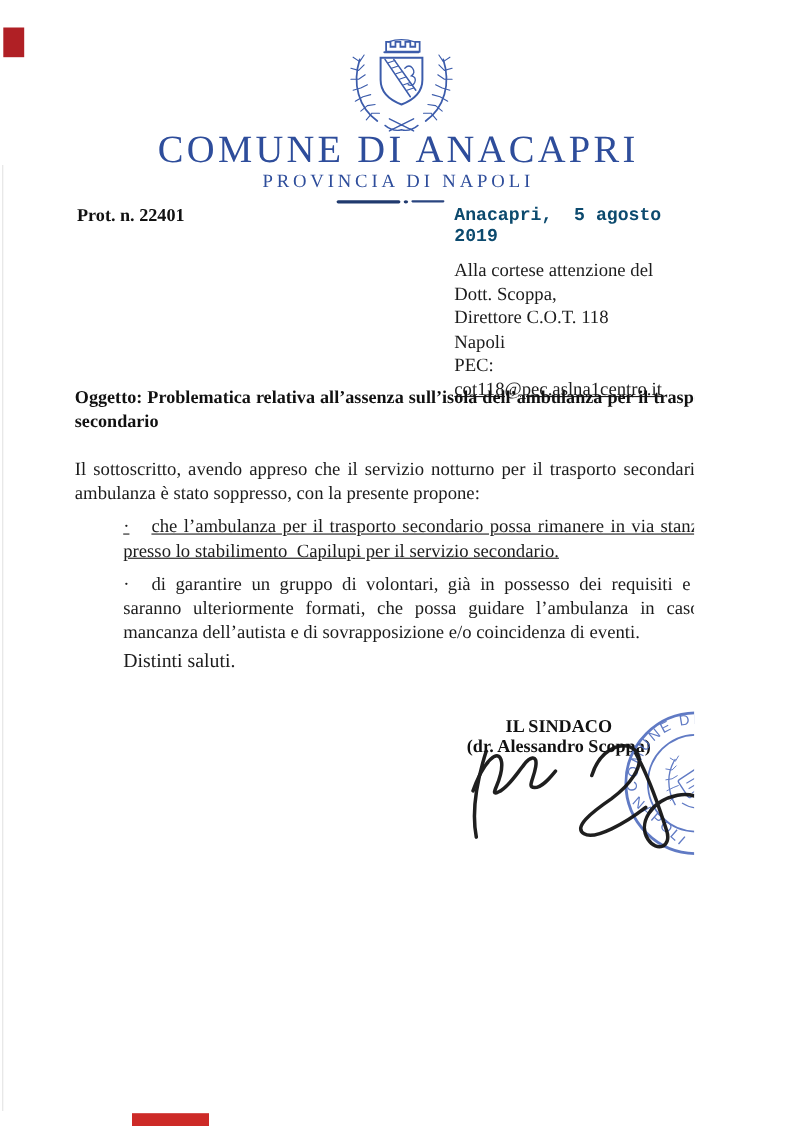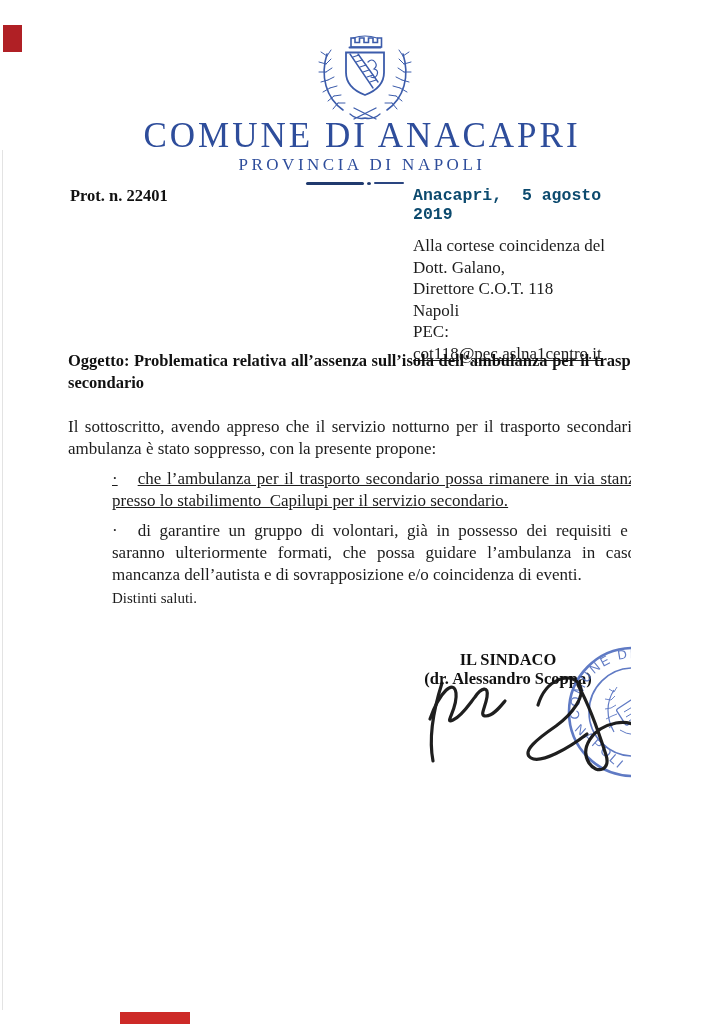--- a/index.html
+++ b/index.html
@@ -25,21 +25,21 @@
   .recipient{position:absolute;left:413px;top:235px;font-size:17px;line-height:21.5px;color:#1c1c1c;}
   .pec-link{text-decoration:underline;color:#1c1c1c;}
   
   .subject{position:absolute;left:68px;top:350px;width:592px;margin:0;font-weight:bold;
            font-size:16.5px;line-height:22px;text-align:justify;color:#111;}
   .para{position:absolute;margin:0;font-size:17px;line-height:22px;text-align:justify;color:#1c1c1c;}
   .intro{left:68px;top:416px;width:592px;}
   .bullet1{left:112px;top:468px;width:548px;text-decoration:underline;}
   .bullet2{left:112px;top:520px;width:548px;}
   .bullet-char{padding-right:20px;}
-  .closing{position:absolute;left:112px;top:590px;margin:0;font-size:15px;color:#1c1c1c;}
+  .closing{position:absolute;left:112px;top:590px;margin:0;font-size:18px;color:#1c1c1c;}
   
   .sign-block{position:absolute;left:398px;top:650px;width:172px;text-align:center;
               font-weight:bold;font-size:16.5px;line-height:19px;color:#111;margin-left:24px;}
   .stamp{position:absolute;left:558px;top:640px;width:150px;height:150px;}
   .signature{position:absolute;left:420px;top:663px;width:250px;height:120px;z-index:3;}
   svg text{font-family:"Liberation Sans", sans-serif;}
 </style>
 </head>
 <body>
 
@@ -79,21 +79,21 @@
   <div class="divider">
     <span class="seg1"></span>
     <span class="dot"></span>
     <span class="seg2"></span>
   </div>
 
   <div class="prot">Prot. n. 22401</div>
   <div class="placedate">Anacapri,&nbsp; 5 agosto 2019</div>
 
   <div class="recipient">
-    <div>Alla cortese coincidenza del Dott. Galano,</div>
+    <div>Alla cortese attenzione del Dott. Scoppa,</div>
     <div>Direttore C.O.T. 118</div>
     <div>Napoli</div>
     <div><span>PEC: </span><span class="pec-link">cot118@pec.aslna1centro.it</span></div>
   </div>
 
   <p class="subject">Oggetto: Problematica relativa all’assenza sull’isola dell’ambulanza per il trasporto secondario</p>
 
   <p class="para intro">Il sottoscritto, avendo appreso che il servizio notturno per il trasporto secondario in ambulanza è stato soppresso, con la presente propone:</p>
 
   <p class="para bullet1"><span class="bullet-char">·</span><span>che l’ambulanza per il trasporto secondario possa rimanere in via stanziale presso lo stabilimento&nbsp; Capilupi per il servizio secondario.</span></p>

